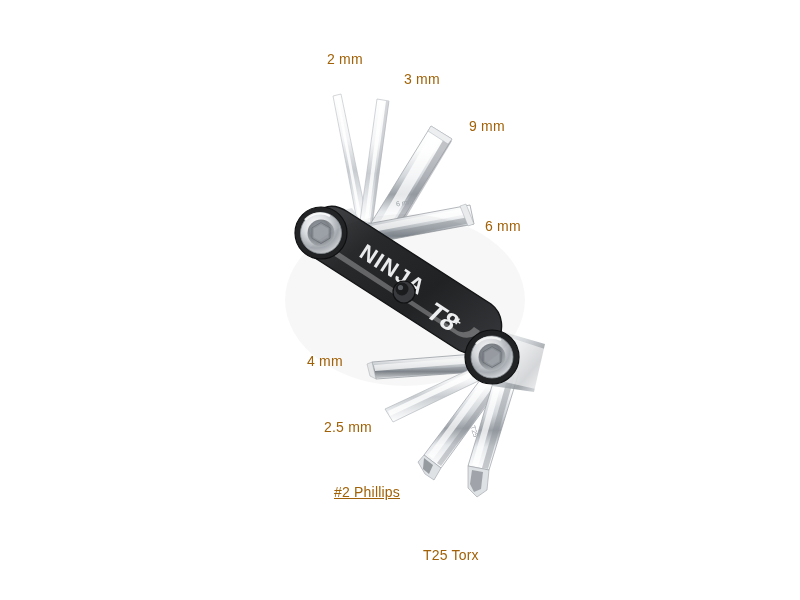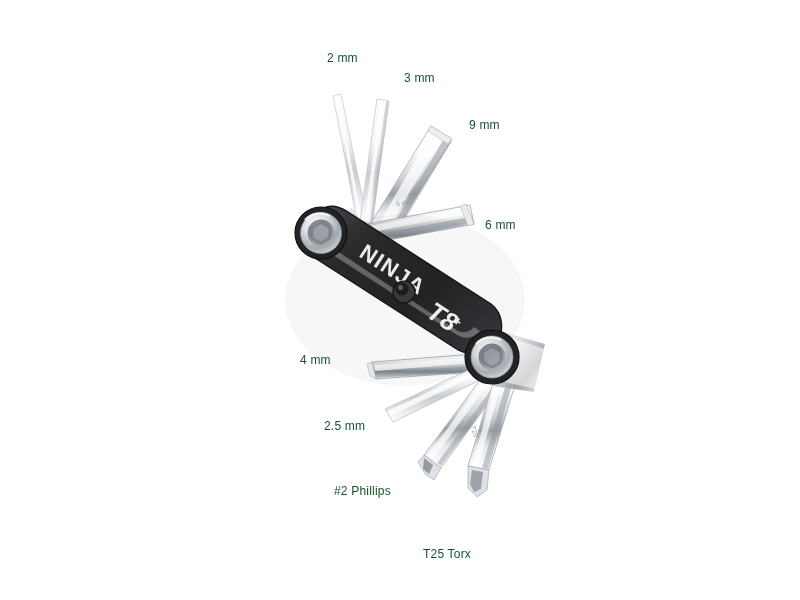--- a/index.html
+++ b/index.html
@@ -11,22 +11,22 @@
     position: relative;
     width: 800px;
     height: 600px;
     background: var(--bg, #ffffff);
     font-family: "Liberation Sans", sans-serif;
     overflow: hidden;
   }
   .callout {
     position: absolute;
     font-family: "Liberation Sans", sans-serif;
-    font-size: 12px;
-    color: #14532d;
+    font-size: 14px;
+    color: #a16207;
     white-space: nowrap;
     letter-spacing: 0.2px;
     line-height: 1;
   }
   #tool-stage {
     position: absolute;
     left: 0;
     top: 0;
     width: 800px;
     height: 600px;
@@ -198,18 +198,18 @@
       </g>
 
       <ellipse cx="405" cy="300" rx="120" ry="86" fill="#000000" opacity="0.03"></ellipse>
     </svg>
   </div>
 
   <div class="callout" style="left:327px; top:52px;">2 mm</div>
   <div class="callout" style="left:404px; top:72px;">3 mm</div>
   <div class="callout" style="left:469px; top:119px;">9 mm</div>
   <div class="callout" style="left:485px; top:219px;">6 mm</div>
-  <div class="callout" style="left:300px; top:354px;text-align:right;">4 mm</div>
+  <div class="callout" style="left:307px; top:354px;text-align:right;">4 mm</div>
   <div class="callout" style="left:304px; top:420px;margin-left:20px;">2.5 mm</div>
-  <div class="callout" style="left:334px; top:485px;">#2 Phillips</div>
+  <div class="callout" style="left:334px; top:485px;text-decoration:underline;">#2 Phillips</div>
   <div class="callout" style="left:423px; top:548px;">T25 Torx</div>
 
 </div>
 
 </body></html>

